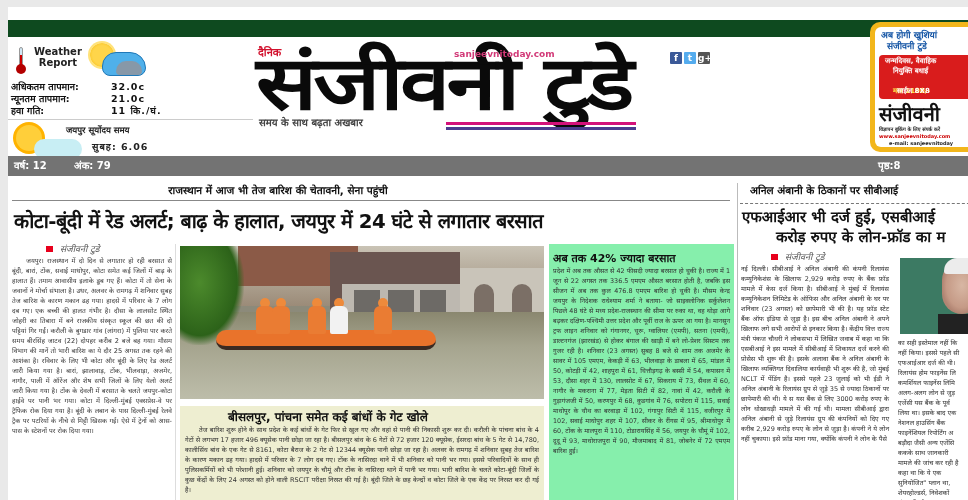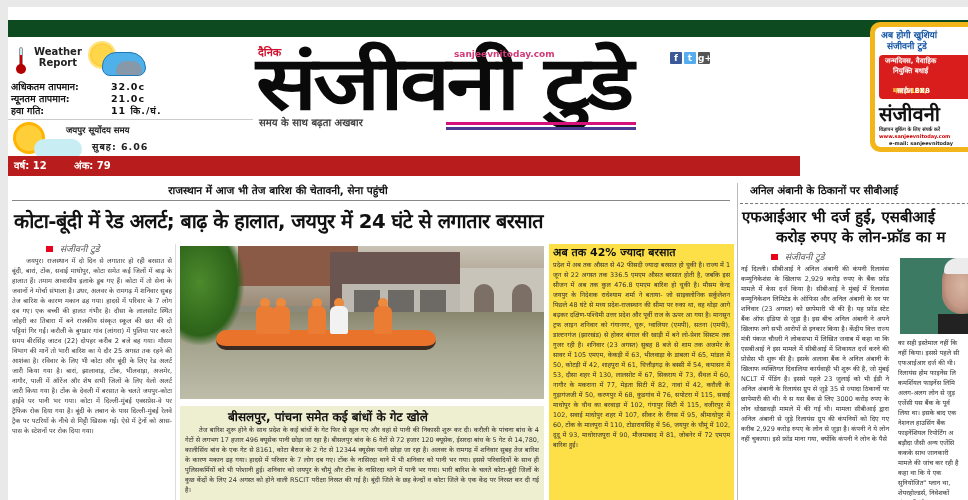--- a/index.html
+++ b/index.html
@@ -45,21 +45,21 @@
   .ad { position: absolute; left: 862px; top: 15px; width: 110px; height: 130px; background: #f2b61b; border-radius: 10px; padding: 5px; }
   .ad .inner { width: 100%; height: 100%; background: #fff; border-radius: 6px; position: relative; overflow: hidden; }
   .ad .h1 { position: absolute; left: 6px; top: 3px; font: bold 9px/11px "DejaVu Sans", sans-serif; color: #1757a6; white-space: nowrap; }
   .ad .red { position: absolute; left: 4px; top: 28px; width: 100px; height: 44px; background: #d91c1c; border-radius: 4px; }
   .ad .red .t { position: absolute; left: 6px; font: bold 7px/9px "DejaVu Sans", sans-serif; color: #fff; white-space: nowrap; }
   .ad .red .y { color: #ffe44a; }
   .ad .logo { position: absolute; left: 4px; top: 76px; font: 900 20px/22px "DejaVu Sans", sans-serif; color: #111; white-space: nowrap; }
   .ad .small { position: absolute; left: 4px; font: bold 5px/6px "DejaVu Sans", sans-serif; color: #222; white-space: nowrap; }
 
   
-  .infobar { position: absolute; left: 0; top: 149px; width: 792px; height: 20px; background: #b91c1c; }
+  .infobar { position: absolute; left: 0; top: 149px; width: 960px; height: 20px; background: #737373; }
   .infobar .it { position: absolute; top: 3px; font: bold 10px/14px "DejaVu Sans", sans-serif; color: #fff; white-space: nowrap; }
   .datebox { position: absolute; left: 393px; top: 140px; width: 238px; height: 31px; background: #e21b1b; }
   .datebox::before { content: ""; position: absolute; left: -10px; top: 0; border-right: 10px solid #0b2e14; border-top: 9px solid transparent; }
   .datebox::after { content: ""; position: absolute; right: -10px; top: 0; border-left: 10px solid #0b2e14; border-top: 9px solid transparent; }
   .datebox .t { position: absolute; left: 0; right: 0; top: 8px; text-align: center; font: bold 12px/16px "DejaVu Sans", sans-serif; color: #fff; }
 
   
   .kicker { position: absolute; left: 0; top: 176px; width: 540px; text-align: center; font: bold 10.5px/14px "DejaVu Sans", sans-serif; color: #111; }
   .kicker-rule { position: absolute; left: 4px; top: 193px; width: 718px; height: 1px; background: #888; }
   .headline { position: absolute; left: 6px; top: 199px; font: bold 20px/30px "DejaVu Sans", sans-serif; color: #111; white-space: nowrap; letter-spacing: -0.5px; transform: scaleX(0.985); transform-origin: left top; }
@@ -81,21 +81,21 @@
   .photo .water { position: absolute; left: 0; top: 66px; width: 100%; height: 87px; background: linear-gradient(#8a876f, #a6a58f 40%, #bdbdaa); }
   .photo .tree { position: absolute; left: -10px; top: -5px; width: 74px; height: 104px; background: radial-gradient(ellipse at 40% 40%, #4c8a2c 0%, #2c6219 60%, transparent 72%); }
   .photo .boat { position: absolute; left: 36px; top: 84px; width: 220px; height: 20px; background: #e9732b; border-radius: 10px; border-bottom: 4px solid #3b2a22; }
   .photo .person { position: absolute; top: 60px; width: 18px; height: 28px; background: #ea7c33; border-radius: 6px 6px 2px 2px; }
   .photo .head { position: absolute; top: 52px; width: 10px; height: 10px; border-radius: 50%; background: #ee8a3b; }
 
   .sub-box { position: absolute; left: 172px; top: 399px; width: 364px; height: 94px; background: #eeeed1; padding: 3px 5px; }
   .sub-box .sh { font: bold 12px/16px "DejaVu Sans", sans-serif; color: #111; white-space: nowrap; margin-left: 43px; }
   .sub-box .sb { font: 6.5px/10px "DejaVu Sans", sans-serif; color: #333; text-align: justify; text-indent: 14px; }
 
-  .side-box { position: absolute; left: 541px; top: 237px; width: 185px; height: 256px; background: #fde047; padding: 2px 4px; }
+  .side-box { position: absolute; left: 541px; top: 237px; width: 185px; height: 256px; background: #86efac; padding: 8px 4px; }
   .side-box .sh { font: bold 11px/14px "DejaVu Sans", sans-serif; color: #111; white-space: nowrap; }
   .side-box .sb { font: 6.4px/10px "DejaVu Sans", sans-serif; color: #333; text-align: justify; }
 
   
   .r-kicker { position: absolute; left: 734px; top: 176px; width: 240px; font: bold 10.5px/14px "DejaVu Sans", sans-serif; color: #111; white-space: nowrap; padding-left: 8px; }
   .r-rule { position: absolute; left: 732px; top: 196px; width: 240px; border-top: 1px dashed #777; }
   .r-head1 { position: absolute; left: 734px; top: 199px; font: bold 15px/22px "DejaVu Sans", sans-serif; color: #111; white-space: nowrap; }
   .r-head2 { position: absolute; left: 768px; top: 219px; font: bold 15px/22px "DejaVu Sans", sans-serif; color: #111; white-space: nowrap; }
   .r-col { position: absolute; left: 733px; top: 243px; width: 148px; height: 250px; }
   .r-col .body { font: 6.5px/10px "DejaVu Sans", sans-serif; color: #333; text-align: justify; }
@@ -178,21 +178,21 @@
       <div class="small" style="top:99px;">विज्ञापन बुकिंग के लिए संपर्क करें</div>
       <div class="small" style="top:106px;color:#c00;">www.sanjeevnitoday.com</div>
       <div class="small" style="top:113px;left:14px;">e-mail: sanjeevnitoday</div>
     </div>
   </div>
 
   <div class="infobar">
     <span class="it" style="left:6px;">वर्ष: 12</span>
     <span class="it" style="left:66px;">अंक: 79</span>
     <span class="it" style="left:870px;">पृष्ठ:8</span>
-    <span class="it" style="left:936px;">मूल</span>
+    <span class="it" style="left:936px;margin-top:37px;">मूल</span>
   </div>
 
   <div class="kicker">राजस्थान में आज भी तेज बारिश की चेतावनी, सेना पहुंची</div>
   <div class="kicker-rule"></div>
   <div class="headline">कोटा-बूंदी में रेड अलर्ट; बाढ़ के हालात, जयपुर में 24 घंटे से लगातार बरसात</div>
 
   <div class="col-left">
     <div class="byline">
       <span class="sq"></span>
       <span class="name">संजीवनी टुडे</span>

